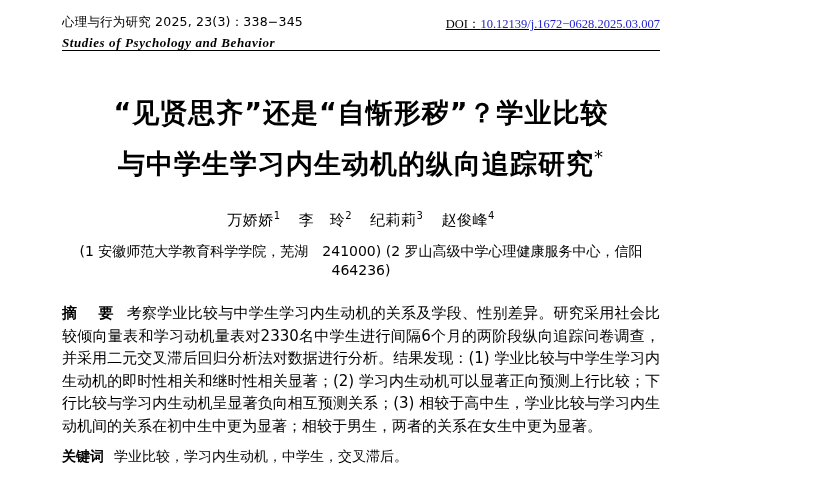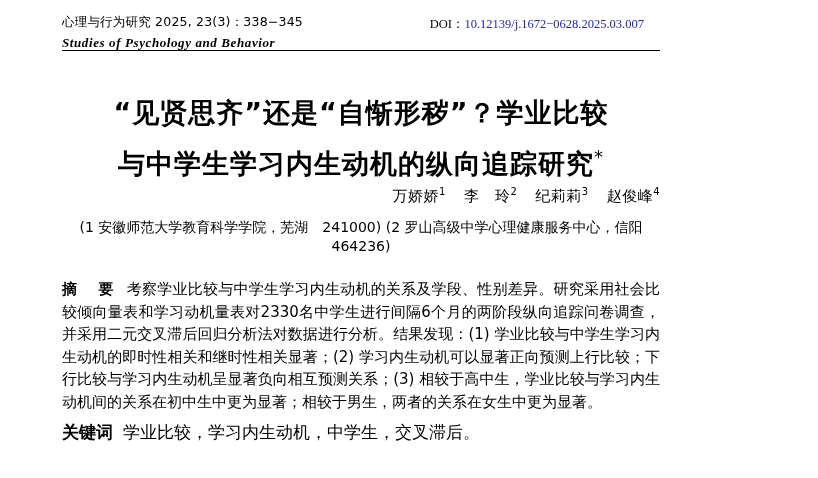--- a/index.html
+++ b/index.html
@@ -38,24 +38,25 @@
   .journal-en {
     font-family: "Liberation Serif", serif;
     font-style: italic;
     font-weight: bold;
     font-size: 13px;
     letter-spacing: 0.6px;
     margin-top: 4px;
   }
   .doi {
     position: absolute;
-    right: 16px;
+    right: 0;
     top: 16px;
     font-family: "Liberation Serif", serif;
     font-size: 12.5px;
+    text-decoration: underline;
   }
   .doi .doi-label {
     color: #000;
   }
   .doi .doi-value {
     color: #2222cc;
   }
   .rule {
     border: 0;
     border-top: 1px solid #000;
@@ -77,21 +78,22 @@
     color: #000;
   }
   .title-star {
     font-size: 18px;
     vertical-align: super;
     font-weight: normal;
   }
 
   
   .authors {
-    text-align: right;
+    margin-top: 24px;
+    text-align: center;
     font-family: "DejaVu Sans", sans-serif;
     font-size: 15px;
     letter-spacing: 0.5px;
   }
   .authors .sup {
     font-size: 10px;
     vertical-align: super;
   }
   .author-gap {
     display: inline-block;
@@ -119,21 +121,21 @@
     font-weight: bold;
     letter-spacing: 3px;
     margin-right: 10px;
   }
   .abstract p {
     margin: 0;
     text-indent: 0;
   }
   .kw-row, .cls-row {
     font-family: "DejaVu Sans", sans-serif;
-    font-size: 17px;
+    font-size: 14px;
     line-height: 22.5px;
     margin-top: 8px;
   }
   .kw-row .lbl, .cls-row .lbl {
     font-weight: bold;
     margin-right: 10px;
   }
 </style>
 </head>
 <body>

